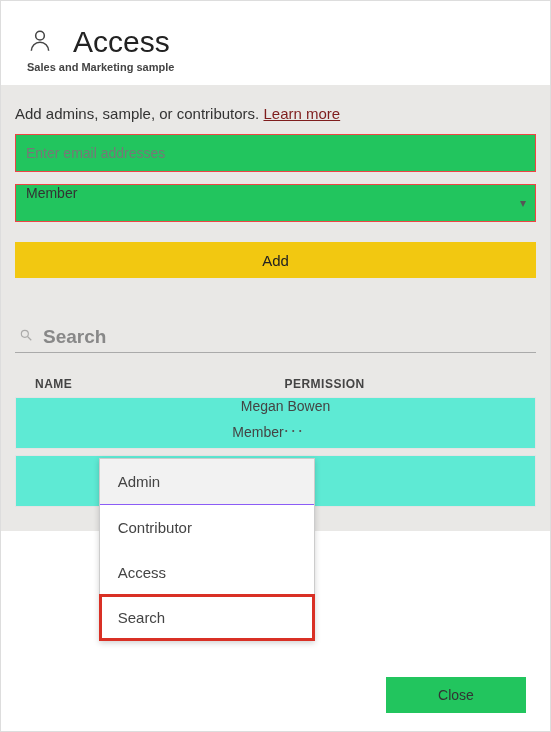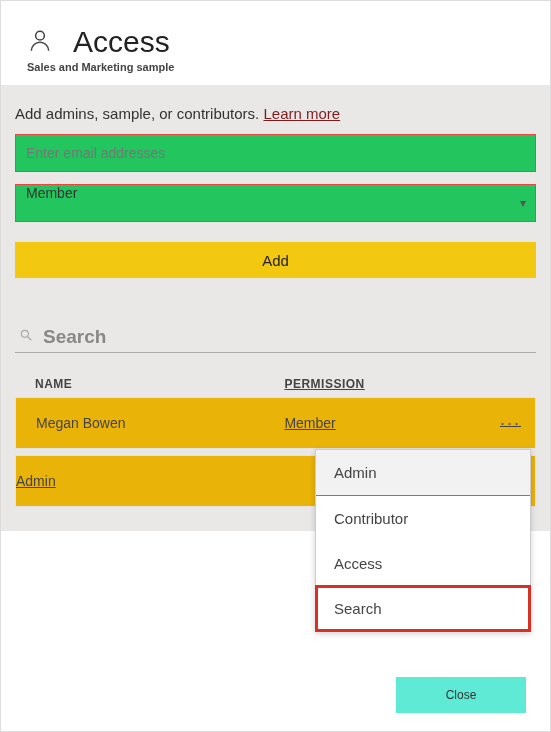--- a/index.html
+++ b/index.html
@@ -106,36 +106,37 @@
     font-weight: bold;
   }
   .search-row input::placeholder { color: #888; }
   .table {
     margin-top: 18px;
   }
   .thead, .trow {
     display: flex;
   }
   .col-name { flex: 1.05; padding-left: 20px; }
-  .col-perm { flex: 1; position: relative; display: flex; align-items: center; justify-content: space-between; padding-right: 14px; text-decoration: underline; }
+  .col-perm { flex: 1; position: relative; display: flex; justify-content: space-between; padding-right: 14px; }
   .thead {
     font-size: 12px;
     font-weight: 700;
     letter-spacing: 0.5px;
     color: #444;
     padding: 6px 0;
   }
   .trow {
-    background: #eab308;
+    background: #5eead4;
     border: 1px solid #e3e3e3;
     font-size: 14px;
     color: #444;
     height: 52px;
     align-items: center;
     margin-bottom: 6px;
+    flex-direction: column;
   }
   .more {
     color: #555;
     font-size: 18px;
     letter-spacing: 2px;
     cursor: pointer;
     line-height: 0.3;
     padding-bottom: 6px;
   }
   .menu {
@@ -164,25 +165,25 @@
     position: absolute;
     bottom: 0; left: 0; right: 0;
     height: 72px;
     background: #fff;
     display: flex;
     justify-content: flex-end;
     align-items: center;
     padding-right: 24px;
   }
   .close-btn {
-    width: 130px;
+    width: 140px;
     height: 36px;
-    background: #5eead4;
+    background: #22c55e;
     border: none;
-    font-size: 12px;
+    font-size: 14px;
     color: #333;
     cursor: pointer;
   }
 </style>
 </head>
 <body>
 
 <div class="header">
   <div class="title-row">
     <span>

